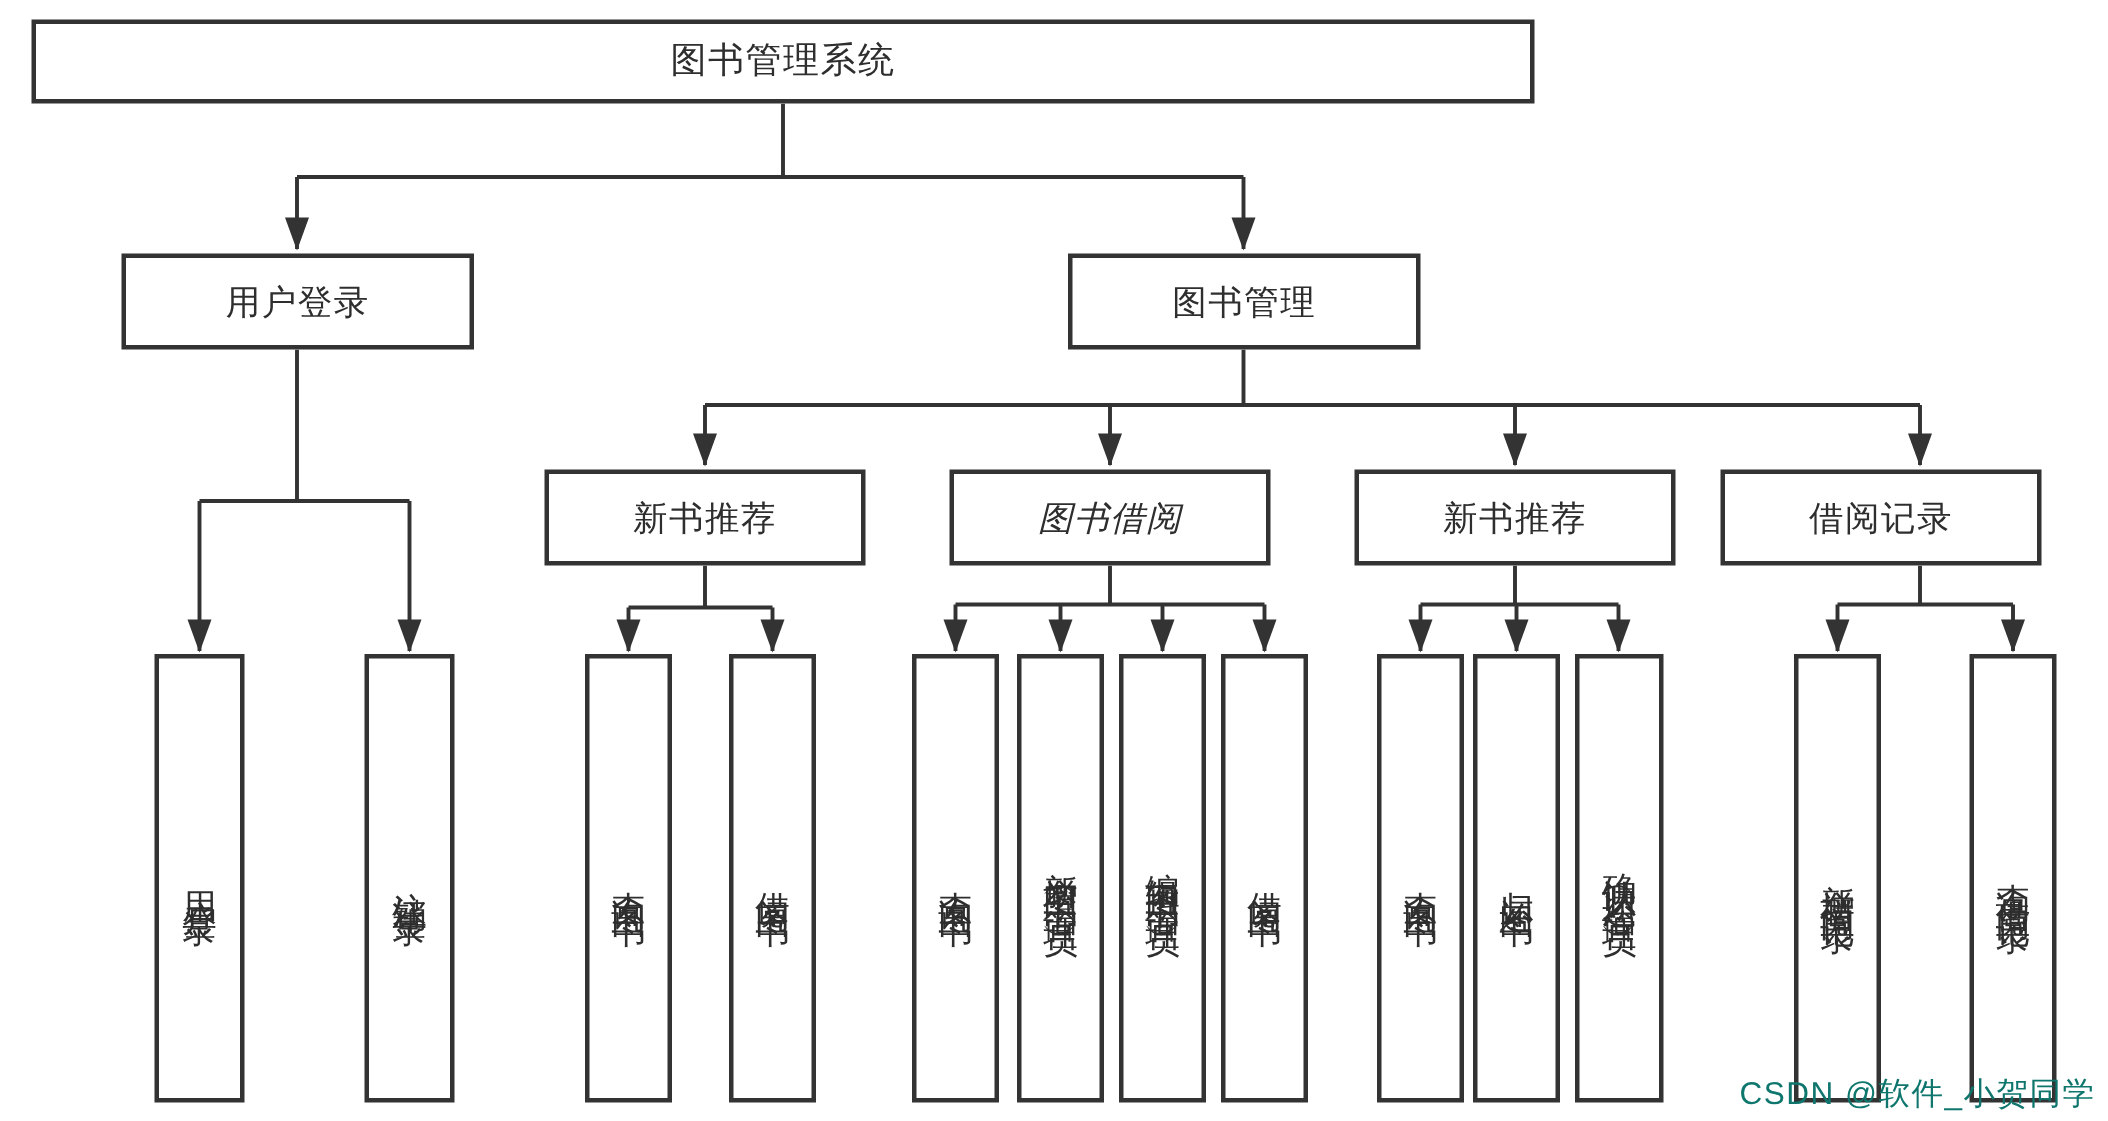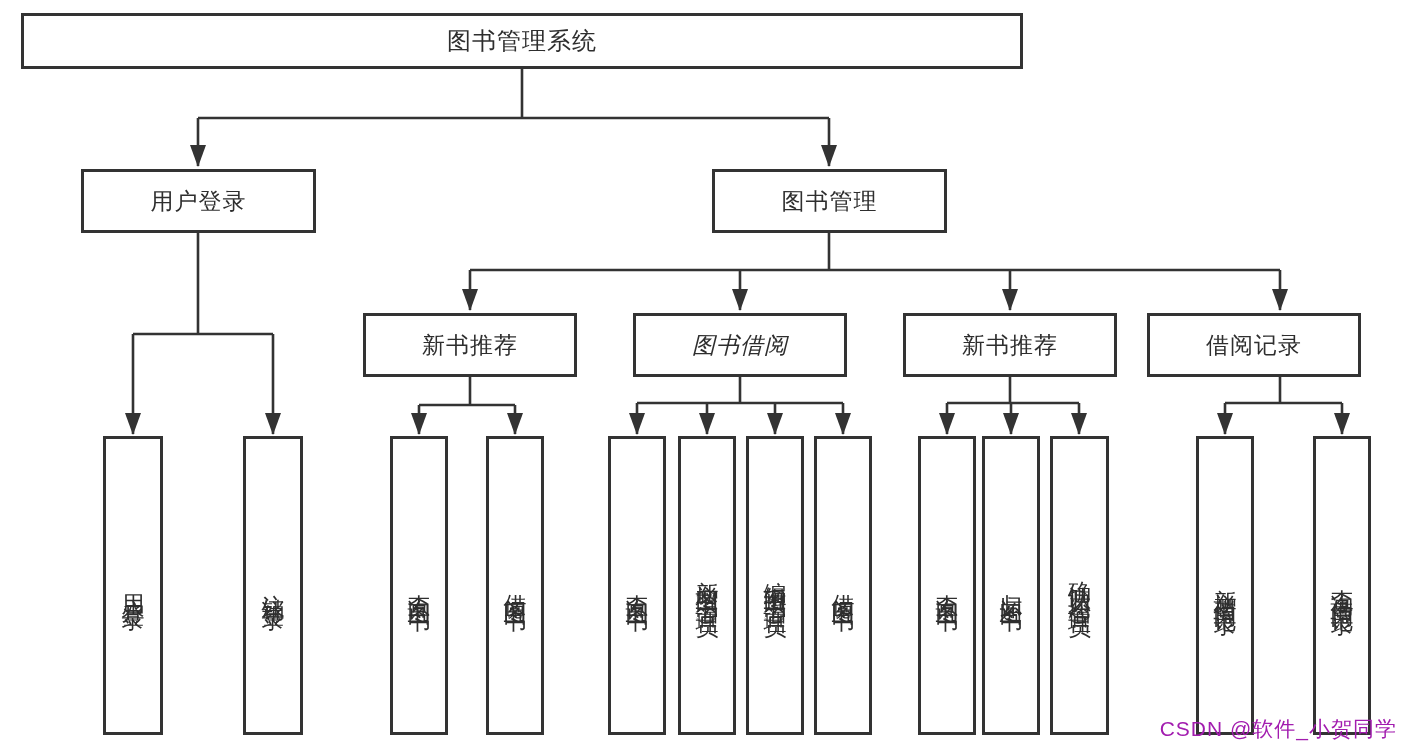--- a/index.html
+++ b/index.html
@@ -47,21 +47,21 @@
     font-size: 23px;
     letter-spacing: 5px;
     line-height: 1;
     padding: 6px 0;
   }
   .watermark {
     position: absolute;
     right: 8px;
     bottom: 4px;
     font-size: 21px;
-    color: #a21caf;
+    color: #0f766e;
     letter-spacing: 1px;
     z-index: 5;
     white-space: nowrap;
   }
 </style>
 </head>
 <body>
 
 <div class="canvas">
 

